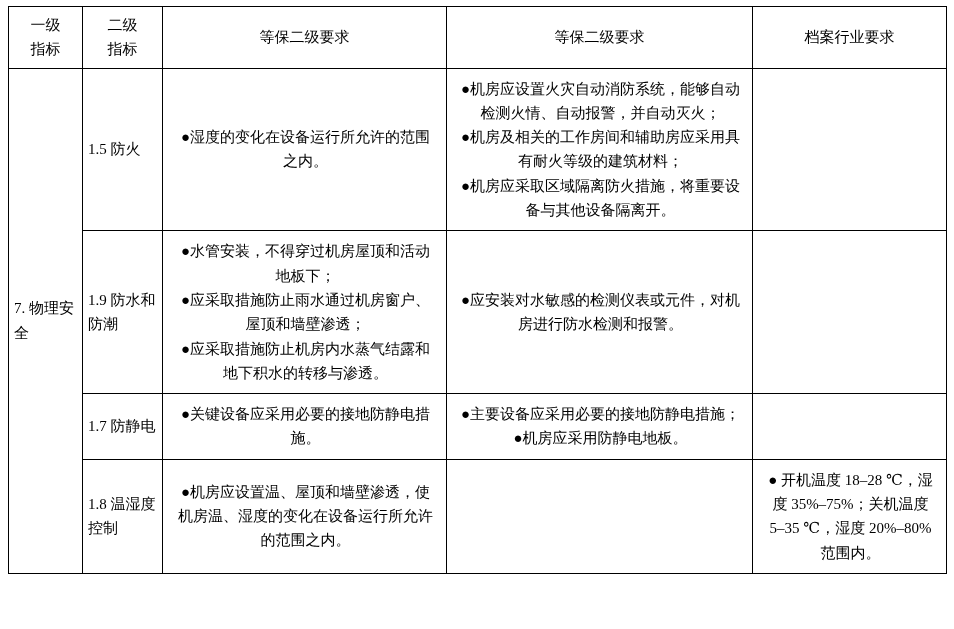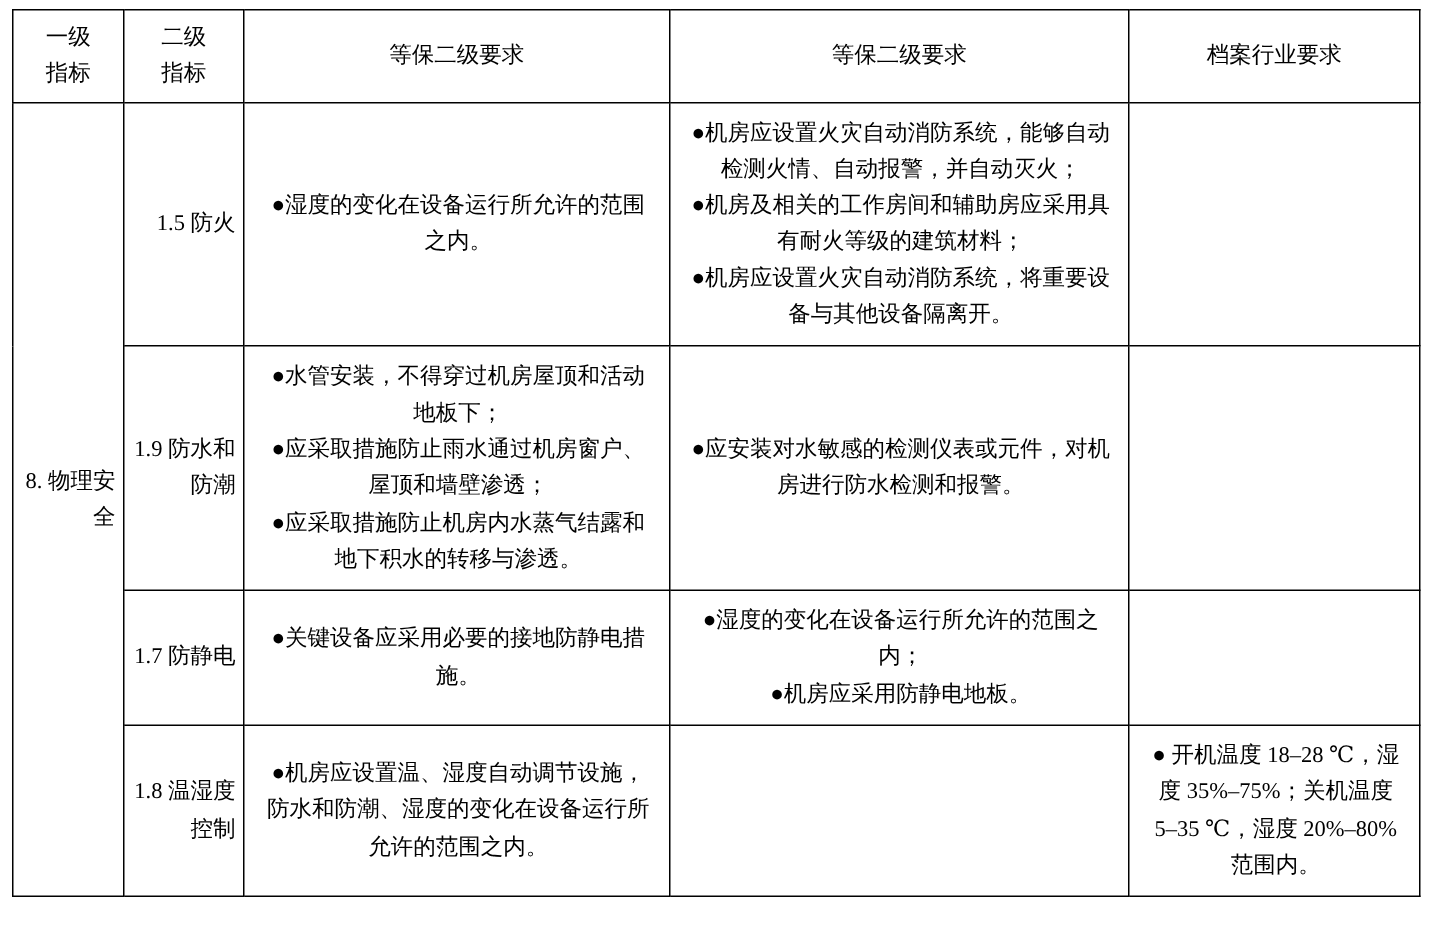--- a/index.html
+++ b/index.html
@@ -40,21 +40,21 @@
     font-size: 15px;
     line-height: 1.5;
   }
   .col-l1 { width: 74px; }
   .col-l2 { width: 80px; }
   .col-l2b { width: 284px; }
   .col-l3 { width: 306px; }
   .col-ind { width: 194px; }
 
   td.center-cell {
-    text-align: right;
+    text-align: left;
     padding: 6px 5px;
   }
   td.body-cell {
     text-align: center;
     padding: 8px 10px 8px 12px;
     vertical-align: middle;
   }
   .bullet-line {
     text-indent: 0;
     margin: 0;
@@ -86,50 +86,50 @@
           <div>二级</div>
           <div>指标</div>
         </th>
         <th>等保二级要求</th>
         <th>等保二级要求</th>
         <th>档案行业要求</th>
       </tr>
     </thead>
     <tbody>
       <tr>
-        <td class="center-cell" rowspan="4">8. 物理安全</td>
+        <td class="center-cell" rowspan="4">7. 物理安全</td>
         <td class="center-cell">1.5 防火</td>
         <td class="body-cell">●湿度的变化在设备运行所允许的范围之内。</td>
         <td class="body-cell">
             <div class="bullet-line">●机房应设置火灾自动消防系统，能够自动检测火情、自动报警，并自动灭火；</div>
             <div class="bullet-line">●机房及相关的工作房间和辅助房应采用具有耐火等级的建筑材料；</div>
-            <div class="bullet-line">●机房应设置火灾自动消防系统，将重要设备与其他设备隔离开。</div>
+            <div class="bullet-line">●机房应采取区域隔离防火措施，将重要设备与其他设备隔离开。</div>
           </td>
         <td class="body-cell"></td>
       </tr>
       <tr>
         <td class="center-cell">1.9 防水和防潮</td>
         <td class="body-cell">
             <div class="bullet-line">●水管安装，不得穿过机房屋顶和活动地板下；</div>
             <div class="bullet-line">●应采取措施防止雨水通过机房窗户、屋顶和墙壁渗透；</div>
             <div class="bullet-line">●应采取措施防止机房内水蒸气结露和地下积水的转移与渗透。</div>
           </td>
         <td class="body-cell">●应安装对水敏感的检测仪表或元件，对机房进行防水检测和报警。</td>
         <td class="body-cell"></td>
       </tr>
       <tr>
         <td class="center-cell">1.7 防静电</td>
         <td class="body-cell">●关键设备应采用必要的接地防静电措施。</td>
         <td class="body-cell">
-            <div class="bullet-line">●湿度的变化在设备运行所允许的范围之内；</div>
+            <div class="bullet-line">●主要设备应采用必要的接地防静电措施；</div>
             <div class="bullet-line">●机房应采用防静电地板。</div>
           </td>
         <td class="body-cell"></td>
       </tr>
       <tr>
         <td class="center-cell">1.8 温湿度控制</td>
-        <td class="body-cell">●机房应设置温、湿度自动调节设施，防水和防潮、湿度的变化在设备运行所允许的范围之内。</td>
+        <td class="body-cell">●机房应设置温、屋顶和墙壁渗透，使机房温、湿度的变化在设备运行所允许的范围之内。</td>
         <td class="body-cell"></td>
         <td class="body-cell">● 开机温度 18–28 ℃，湿度 35%–75%；关机温度 5–35 ℃，湿度 20%–80% 范围内。</td>
       </tr>
     </tbody>
   </table>
 </div>
 
 </body></html>

